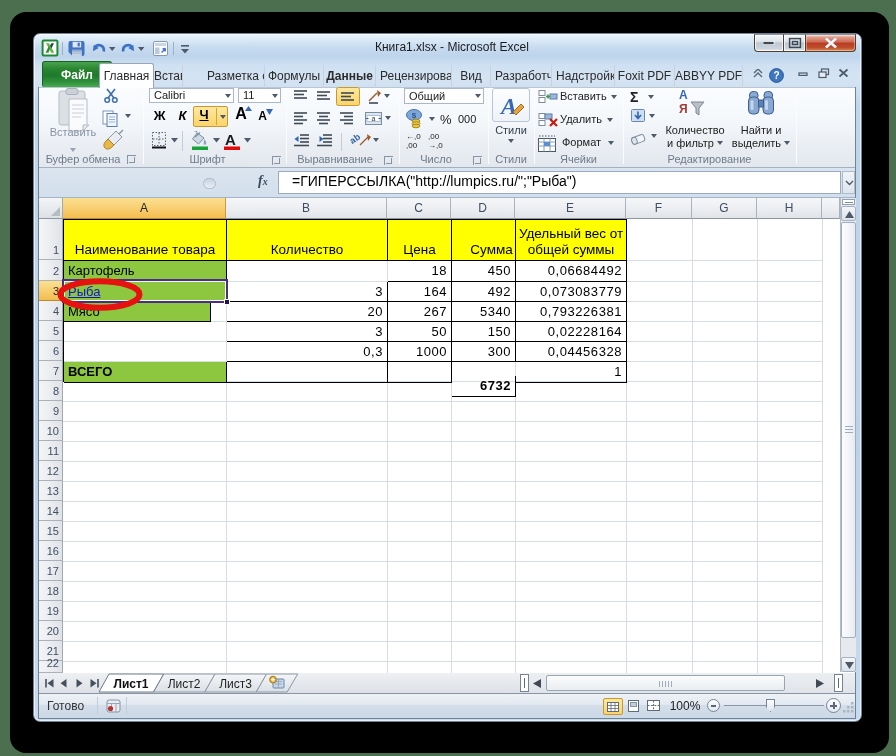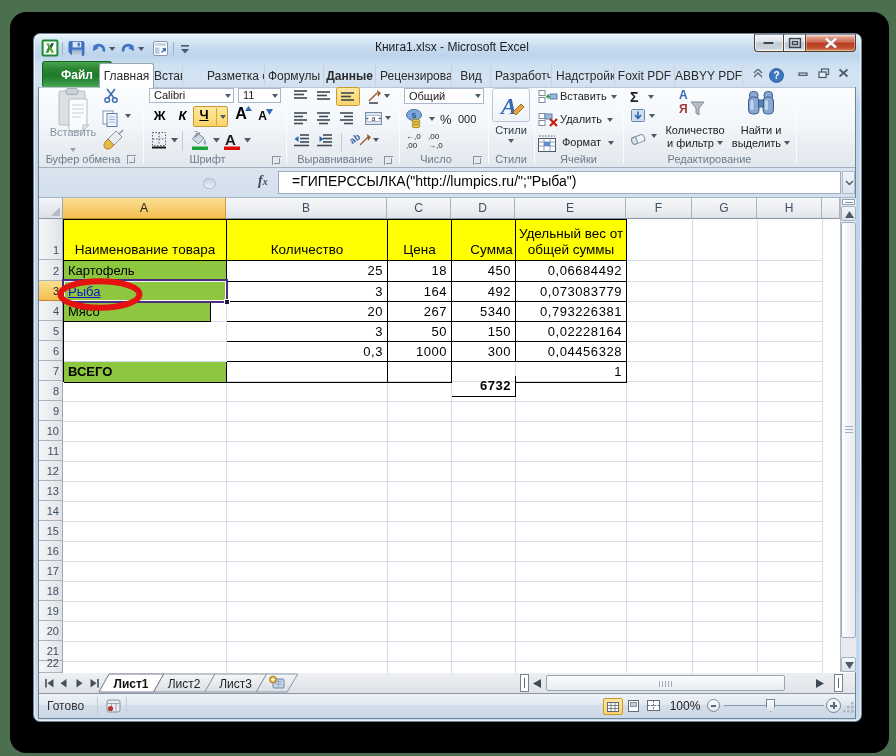--- a/index.html
+++ b/index.html
@@ -557,21 +557,20 @@
         <div class="cell yellow" style="left:324px;top:0;width:64px;height:41px">
             <div class="abs" style="left:0;bottom:3px;width:100%;text-align:center">Цена</div>
           </div>
         <div class="cell yellow" style="left:388px;top:0;width:64px;height:41px">
             <div class="abs" style="left:8px;bottom:3px;width:100%;text-align:center">Сумма</div>
           </div>
         <div class="cell yellow" style="left:452px;top:0;width:111px;height:41px;line-height:16px;text-align:center">
             <div class="abs" style="left:0;bottom:2px;width:100%">Удельный вес от<br>общей суммы</div>
           </div>
         <div class="cell green txt" style="left:0;top:41px;width:163px;height:21px;line-height:20px">Картофель</div>
-        <div class="cell num" style="left:163px;top:41px;width:161px;height:21px;line-height:20px">25</div>
         <div class="cell num" style="left:324px;top:41px;width:64px;height:21px;line-height:20px">18</div>
         <div class="cell num" style="left:388px;top:41px;width:64px;height:21px;line-height:20px">450</div>
         <div class="cell num" style="left:452px;top:41px;width:111px;height:21px;line-height:20px">0,06684492</div>
         <div class="cell green txt" style="left:0;top:62px;width:163px;height:20px;line-height:19px"><span style="color:#1414cc;text-decoration:underline">Рыба</span></div>
         <div class="cell num" style="left:163px;top:62px;width:161px;height:20px;line-height:19px">3</div>
         <div class="cell num" style="left:324px;top:62px;width:64px;height:20px;line-height:19px">164</div>
         <div class="cell num" style="left:388px;top:62px;width:64px;height:20px;line-height:19px">492</div>
         <div class="cell num" style="left:452px;top:62px;width:111px;height:20px;line-height:19px">0,073083779</div>
         <div class="cell green txt" style="left:0;top:82px;width:147px;height:20px;line-height:19px">Мясо</div>
         <div class="cell num" style="left:163px;top:82px;width:161px;height:20px;line-height:19px">20</div>

